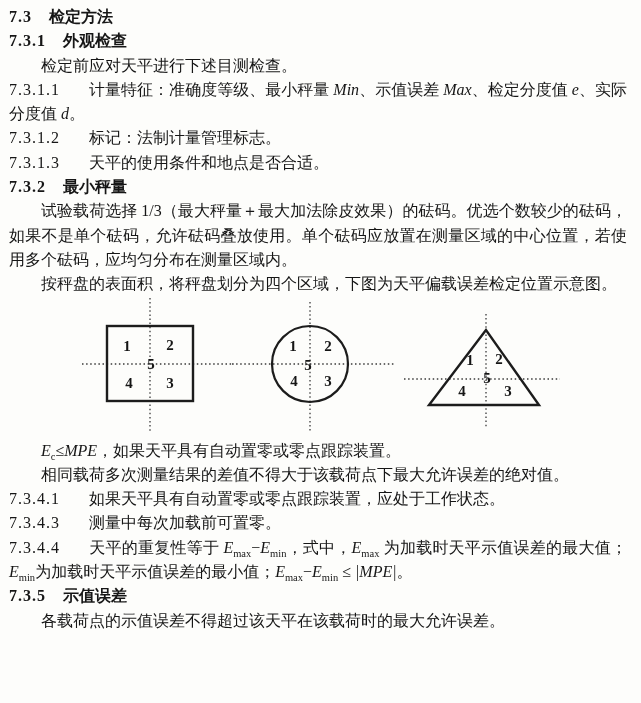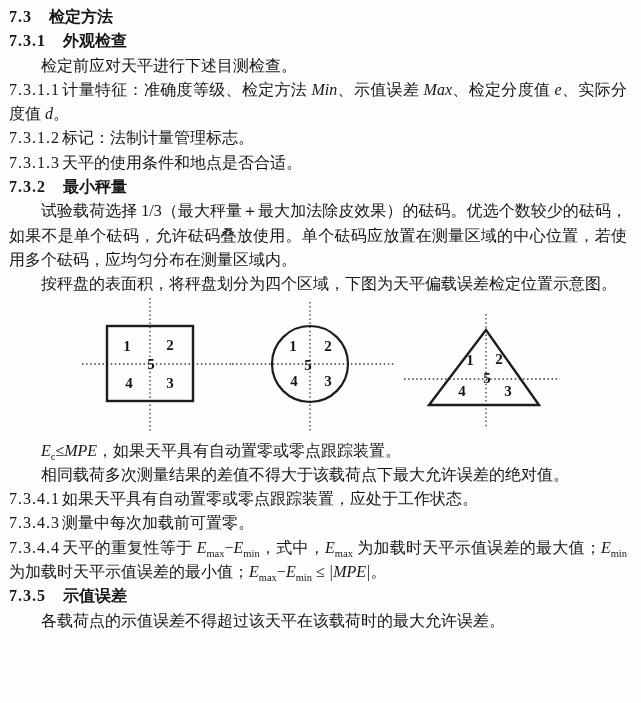--- a/index.html
+++ b/index.html
@@ -15,21 +15,21 @@
     padding-top:5px;
   }
   .page p{
     margin:0;
     padding:0 14px 0 9px;
     line-height:24.3px;
     text-align:justify;
   }
   .hd{font-weight:bold;}
   .num{margin-right:17px;letter-spacing:1px;}
-  .ilabel{margin-right:2px;letter-spacing:1px;white-space:nowrap;}
+  .ilabel{margin-right:29px;letter-spacing:1px;white-space:nowrap;}
   .ind{text-indent:2em;}
   .var{font-style:italic;font-family:"Liberation Serif","DejaVu Serif",serif;}
   sub{font-size:10.5px;vertical-align:-3.5px;line-height:0;}
   .nowrap{white-space:nowrap;}
   .diagram{height:140px;margin:1px 0 1px 0;}
   .diagram svg{display:block;}
   .dnum{
     font-family:"Liberation Serif","DejaVu Serif",serif;
     font-size:15px;font-weight:600;fill:#151515;
   }
@@ -38,21 +38,21 @@
 <body>
 
 <div class="page">
 
   <p class="hd"><span class="num">7.3</span><span>检定方法</span></p>
 
   <p class="hd"><span class="num">7.3.1</span><span>外观检查</span></p>
 
   <p class="ind">检定前应对天平进行下述目测检查。</p>
 
-  <p><span class="ilabel">7.3.1.1</span><span>计量特征：准确度等级、检定方法 </span><span class="var">Min</span><span>、示值误差 </span><span class="var">Max</span><span>、检定分度值 </span><span class="var">e</span><span>、实际分度值 </span><span class="var">d</span><span>。</span></p>
+  <p><span class="ilabel">7.3.1.1</span><span>计量特征：准确度等级、最小秤量 </span><span class="var">Min</span><span>、示值误差 </span><span class="var">Max</span><span>、检定分度值 </span><span class="var">e</span><span>、实际分度值 </span><span class="var">d</span><span>。</span></p>
 
   <p><span class="ilabel">7.3.1.2</span><span>标记：法制计量管理标志。</span></p>
 
   <p><span class="ilabel">7.3.1.3</span><span>天平的使用条件和地点是否合适。</span></p>
 
   <p class="hd"><span class="num">7.3.2</span><span>最小秤量</span></p>
 
 
   <p class="ind">试验载荷选择 1/3（最大秤量＋最大加法除皮效果）的砝码。优选个数较少的砝码，如果不是单个砝码，允许砝码叠放使用。单个砝码应放置在测量区域的中心位置，若使用多个砝码，应均匀分布在测量区域内。</p>
 

